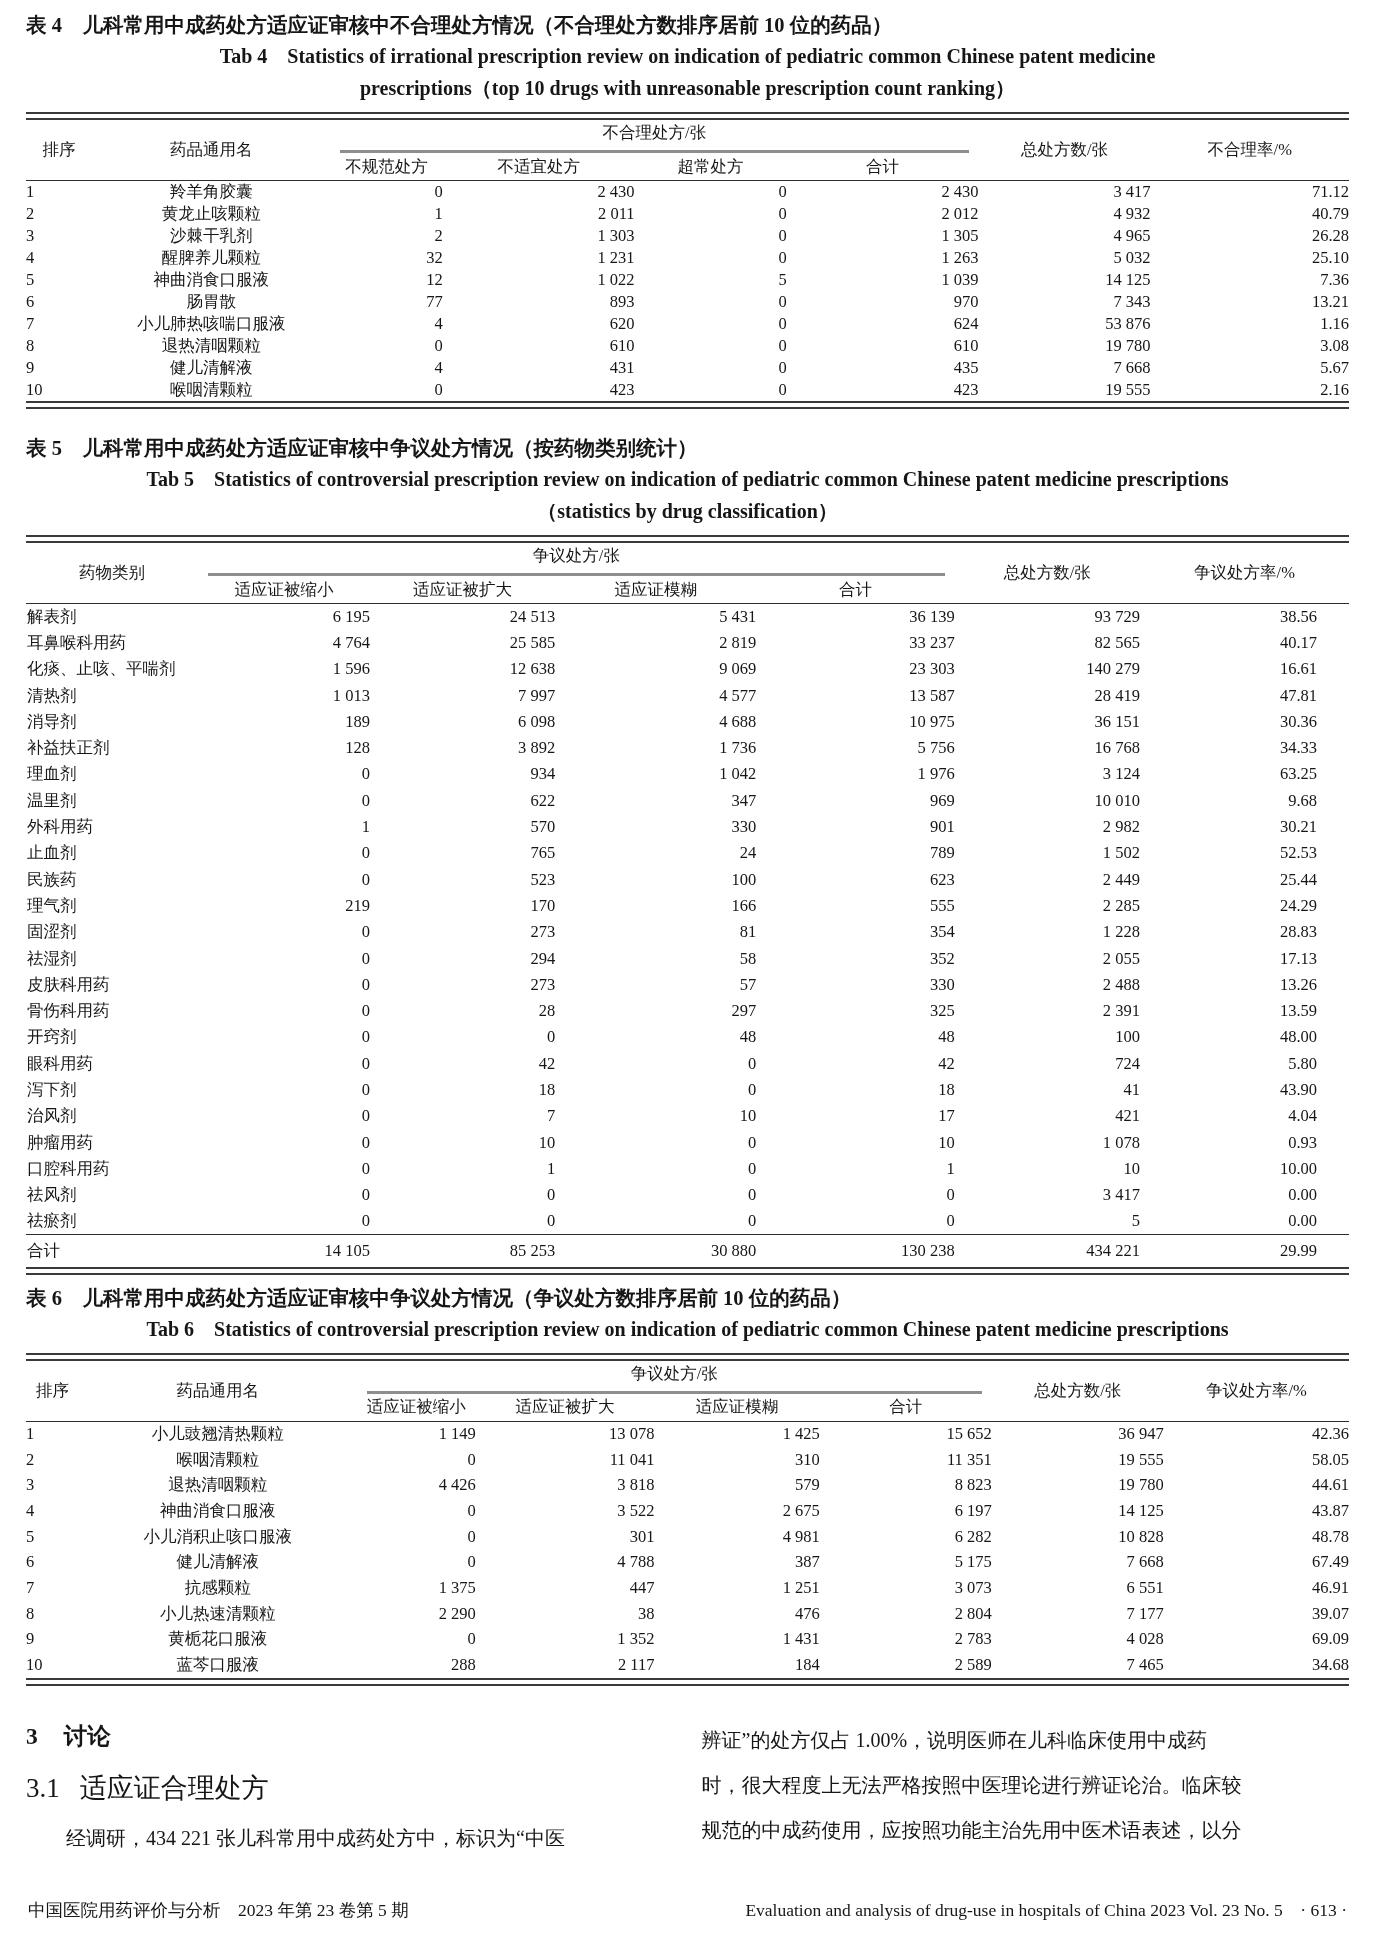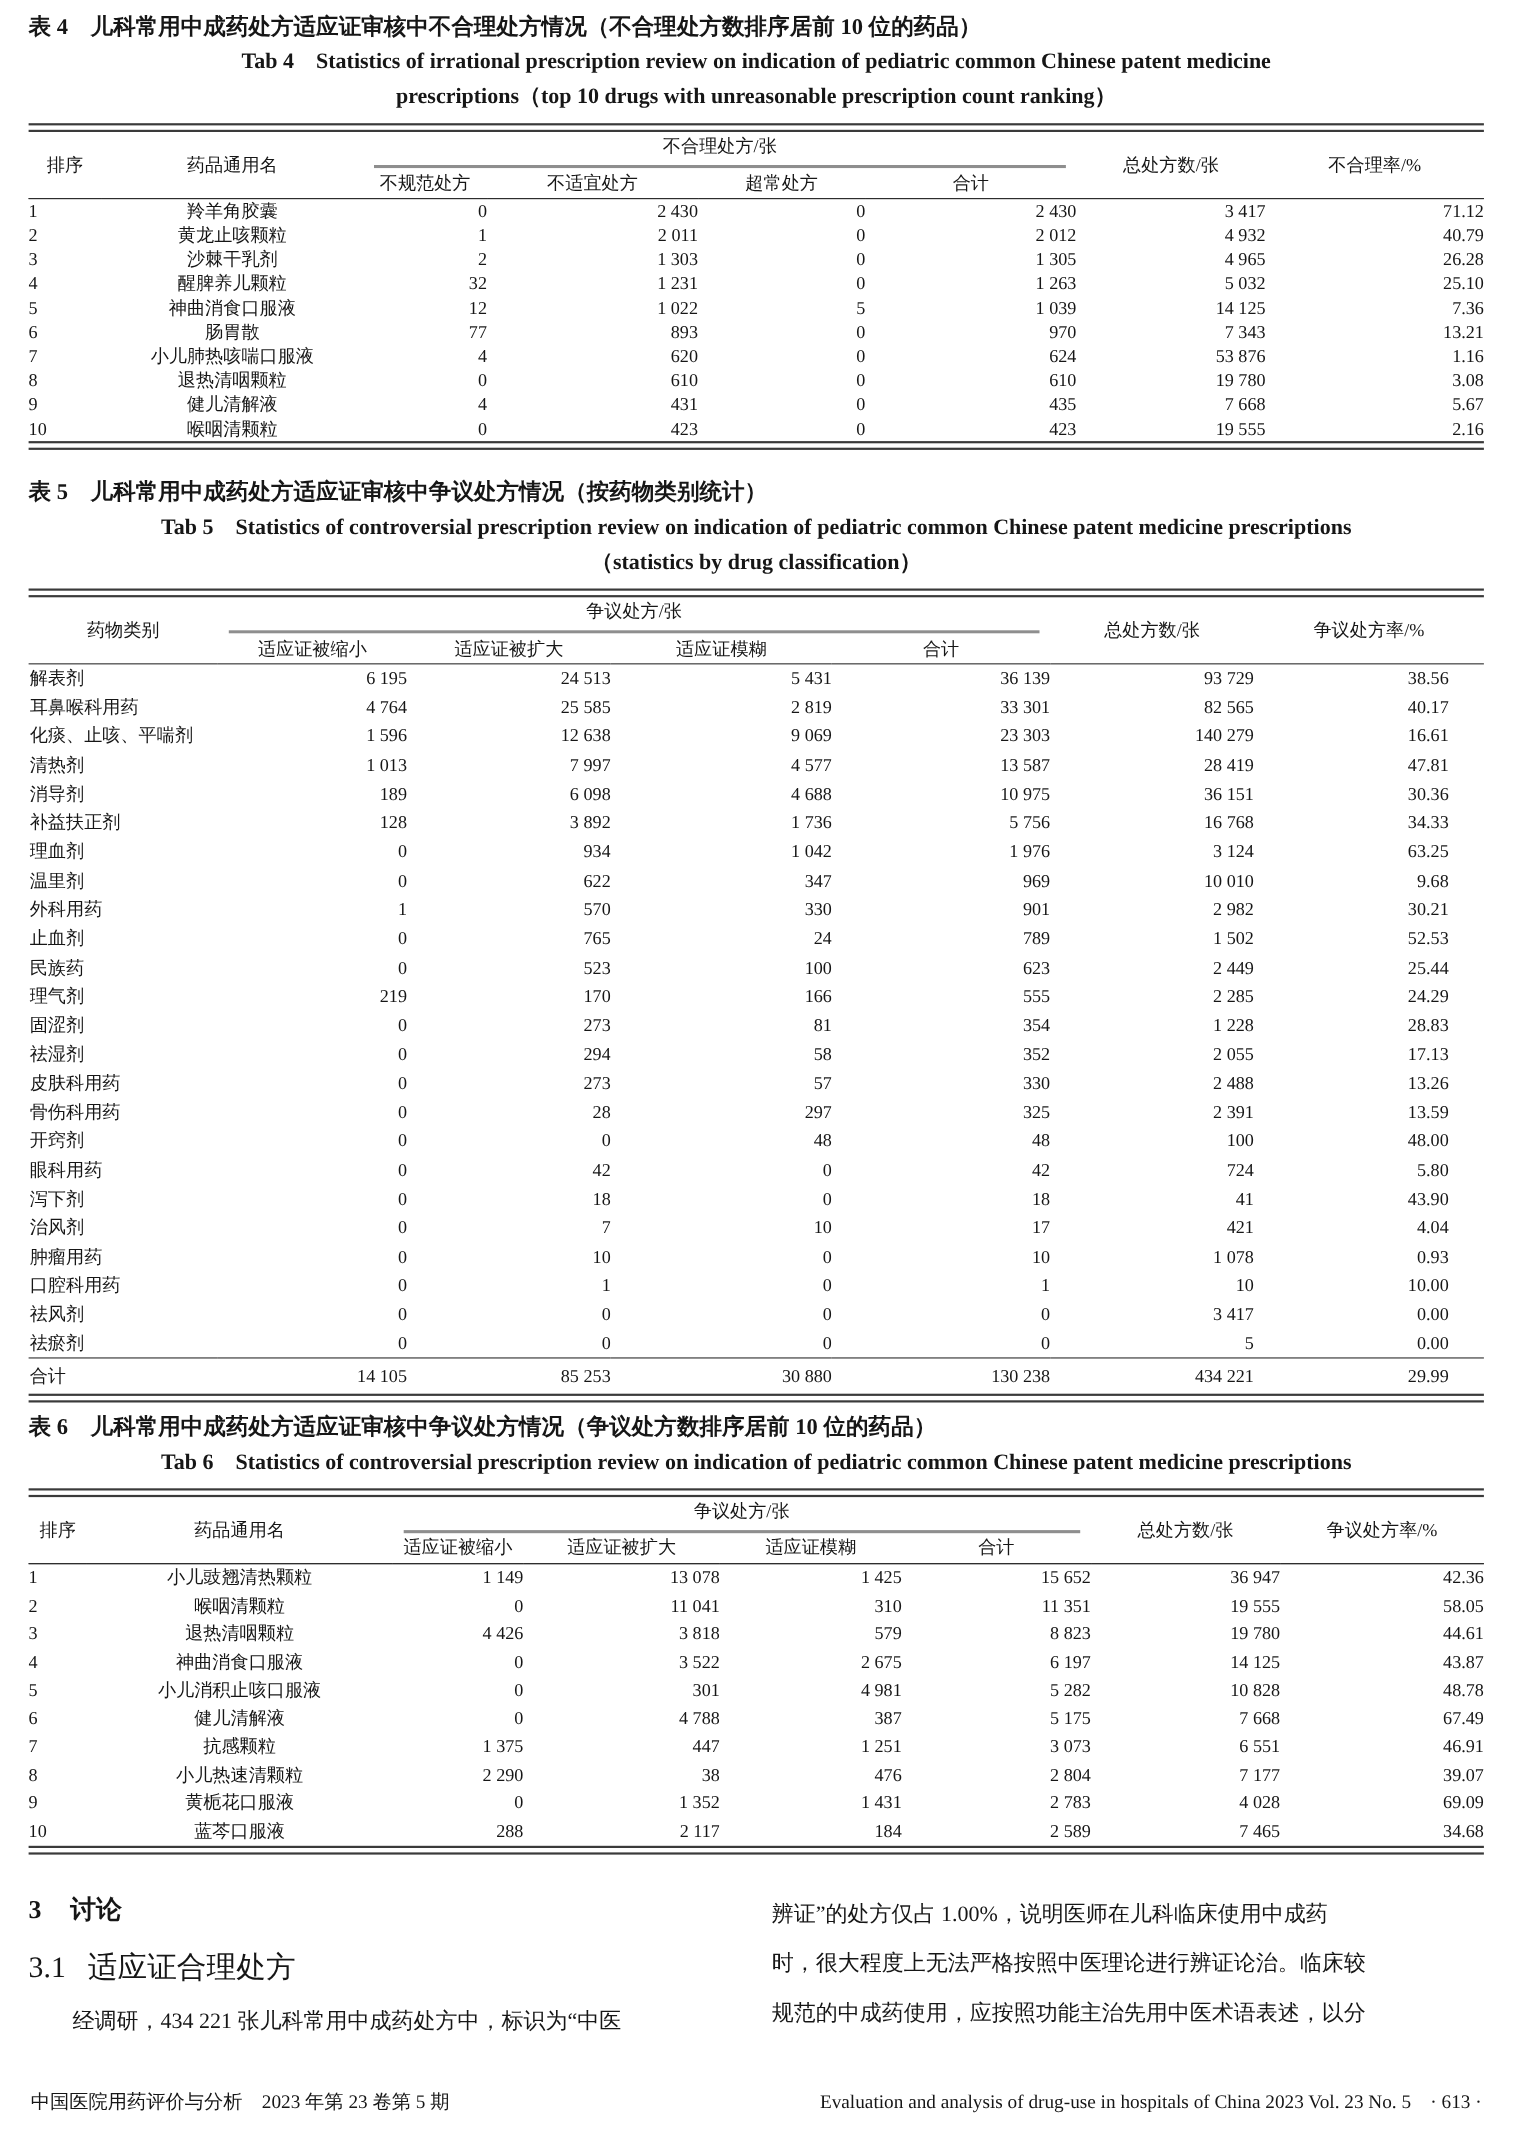--- a/index.html
+++ b/index.html
@@ -251,21 +251,21 @@
             <td class="td cell-num">5 431</td>
             <td class="td cell-num">36 139</td>
             <td class="td cell-num">93 729</td>
             <td class="td cell-rate">38.56</td>
           </tr>
           <tr class="drow">
             <td class="td cell-name left">耳鼻喉科用药</td>
             <td class="td cell-num">4 764</td>
             <td class="td cell-num">25 585</td>
             <td class="td cell-num">2 819</td>
-            <td class="td cell-num">33 301</td>
+            <td class="td cell-num">33 237</td>
             <td class="td cell-num">82 565</td>
             <td class="td cell-rate">40.17</td>
           </tr>
           <tr class="drow">
             <td class="td cell-name left">化痰、止咳、平喘剂</td>
             <td class="td cell-num">1 596</td>
             <td class="td cell-num">12 638</td>
             <td class="td cell-num">9 069</td>
             <td class="td cell-num">23 303</td>
             <td class="td cell-num">140 279</td>
@@ -549,21 +549,21 @@
             <td class="td cell-num">6 197</td>
             <td class="td cell-num">14 125</td>
             <td class="td cell-rate">43.87</td>
           </tr>
           <tr class="drow">
             <td class="td cell-rank">5</td>
             <td class="td cell-name">小儿消积止咳口服液</td>
             <td class="td cell-num">0</td>
             <td class="td cell-num">301</td>
             <td class="td cell-num">4 981</td>
-            <td class="td cell-num">5 282</td>
+            <td class="td cell-num">6 282</td>
             <td class="td cell-num">10 828</td>
             <td class="td cell-rate">48.78</td>
           </tr>
           <tr class="drow">
             <td class="td cell-rank">6</td>
             <td class="td cell-name">健儿清解液</td>
             <td class="td cell-num">0</td>
             <td class="td cell-num">4 788</td>
             <td class="td cell-num">387</td>
             <td class="td cell-num">5 175</td>

